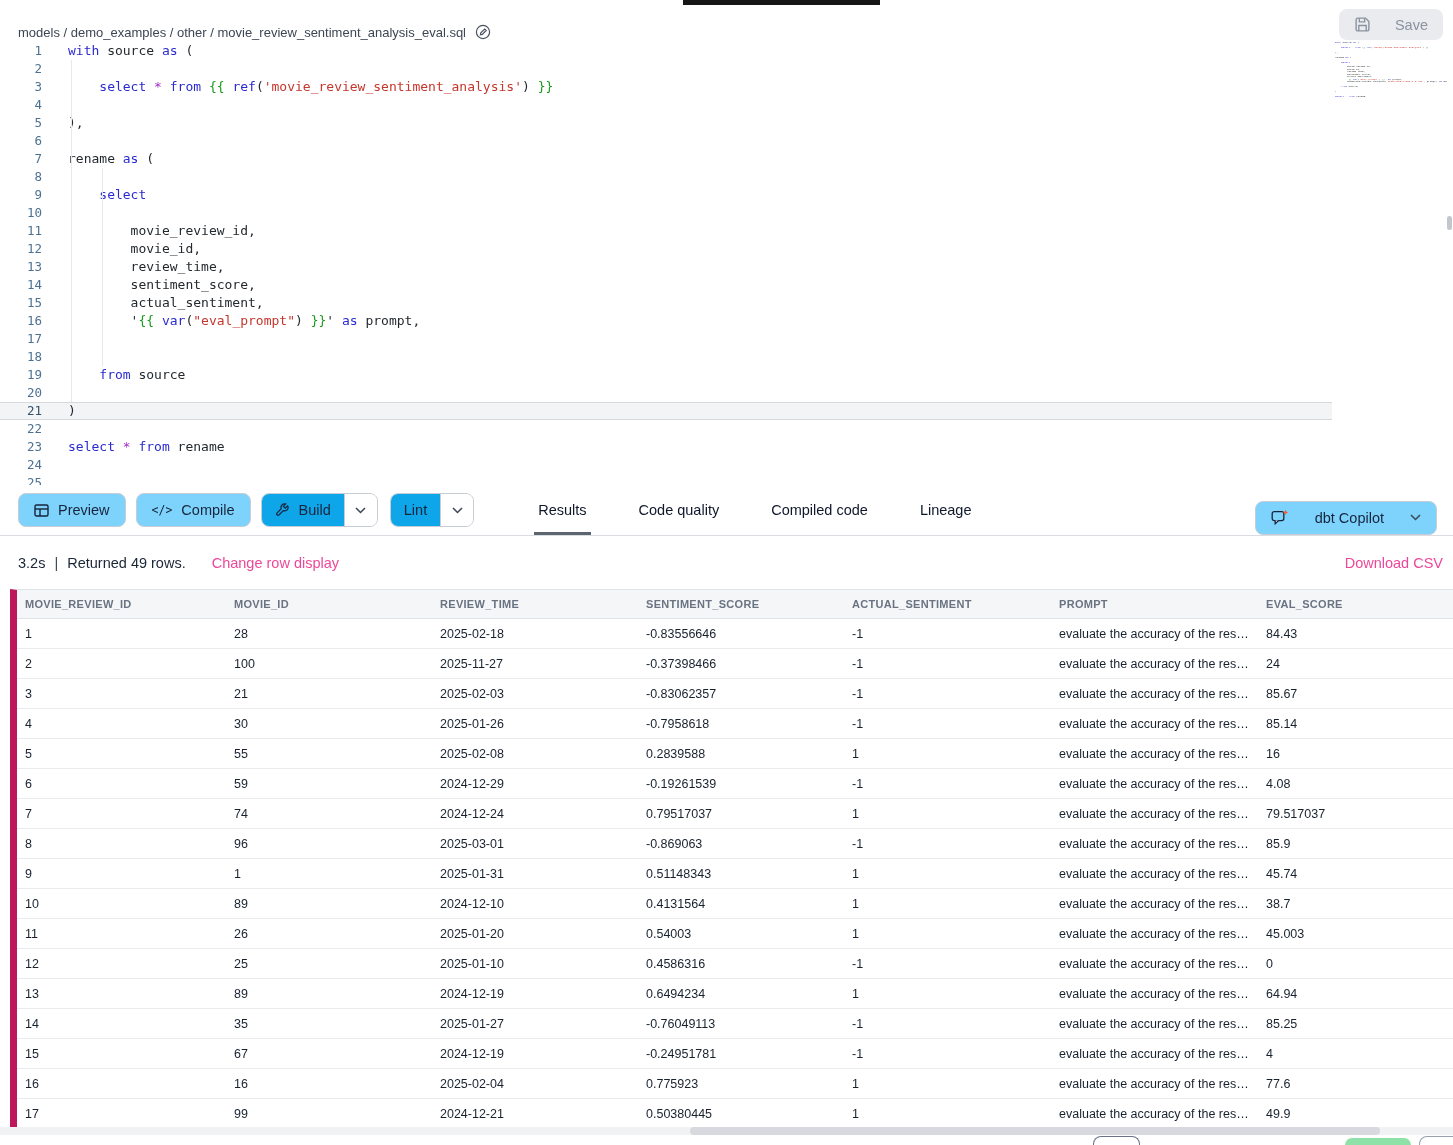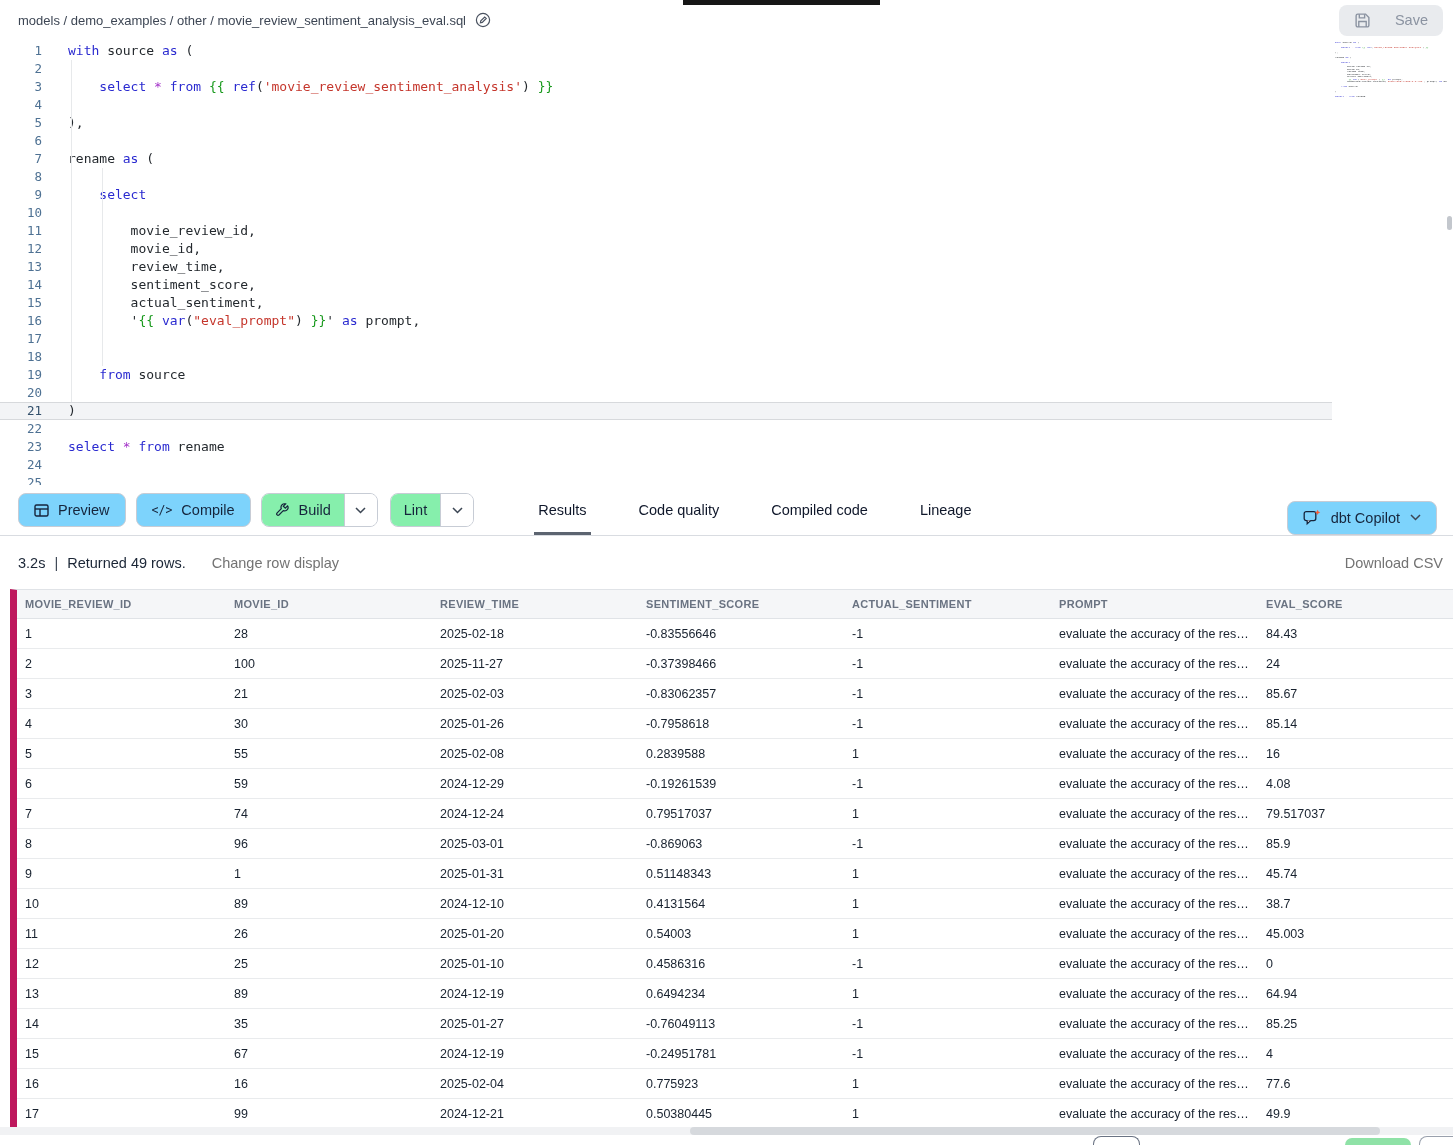--- a/index.html
+++ b/index.html
@@ -6,21 +6,21 @@
   html,body { margin:0; padding:0; }
   body {
     width:1453px; height:1145px; overflow:hidden; background:#fff;
     font-family:"Liberation Sans", sans-serif; position:relative; color:#1b2636;
   }
 
   
   .top-dark{position:absolute;left:683px;top:0;width:197px;height:5px;background:#161616;}
 
   
-  .topbar{height:40px;display:flex;align-items:center;justify-content:space-between;padding:0 10px 0 18px;}
+  .topbar{height:40px;display:flex;align-items:flex-end;justify-content:space-between;padding:0 10px 0 18px;}
   .breadcrumb{font-size:13px;color:#3d4654;display:flex;align-items:center;gap:9px;}
   .save-btn{display:flex;align-items:center;gap:24px;background:#e9ebee;border:none;border-radius:8px;
     height:31px;padding:0 15px;font-size:14.5px;color:#8b93a1;font-family:inherit;cursor:default;}
 
   
   .editor{position:relative;height:445px;background:#fff;}
   #code-lines{padding-top:2px;}
   .cl{display:flex;height:18px;line-height:18px;font-family:"DejaVu Sans Mono",monospace;font-size:13px;width:1332px;}
   .ln{width:42px;text-align:right;color:#4e7193;flex:none;font-size:12.5px;}
   .ct{white-space:pre;margin-left:26px;color:#24292e;}
@@ -32,32 +32,32 @@
   .g2{left:102px;top:128px;height:198px;}
   .minimap{position:absolute;top:2px;right:6px;width:112px;height:62px;overflow:hidden;background:#fff;}
   .mm-line{white-space:pre;font-family:"DejaVu Sans Mono",monospace;font-size:2.5px;line-height:2.45px;height:2.45px;overflow:hidden;}
   .editor-scroll-thumb{position:absolute;right:1px;top:176px;width:5px;height:14px;background:#c3c7cd;border-radius:3px;}
 
   
   .toolbar{height:51px;border-bottom:1px solid #d9dce1;display:flex;align-items:center;padding-left:18px;position:relative;background:#fff;}
   .btn{display:flex;align-items:center;gap:9px;border:1px solid #c7ccd5;border-radius:8px;background:#7dd3fc;
     height:34px;padding:0 15px;font-size:14.5px;color:#16253c;font-family:inherit;margin-right:10px;cursor:default;}
   .split{display:flex;align-items:stretch;border:1px solid #c7ccd5;border-radius:8px;margin-right:12px;overflow:hidden;height:34px;background:#fff;}
-  .split .main{display:flex;align-items:center;gap:9px;padding:0 13px;font-size:14.5px;color:#16253c;background:#86efac;border:none;font-family:inherit;cursor:default;}
+  .split .main{display:flex;align-items:center;gap:9px;padding:0 13px;font-size:14.5px;color:#16253c;background:#0ea5e9;border:none;font-family:inherit;cursor:default;}
   .split .caret{display:flex;align-items:center;justify-content:center;width:33px;border:none;border-left:1px solid #c7ccd5;background:#fff;cursor:default;}
   .code-ico{font-family:"DejaVu Sans Mono",monospace;font-size:11.5px;color:#16253c;}
   .tabs{display:flex;height:100%;align-items:center;margin-left:26px;}
   .tab{position:relative;height:100%;display:flex;align-items:center;padding:0 26px;font-size:14.5px;color:#0f172a;cursor:default;}
   .tab.active::after{content:"";position:absolute;left:22px;right:22px;bottom:0;height:3px;background:#5c6470;}
-  .copilot{margin-left:auto;margin-right:16px;gap:10px;margin-top:15px;}
+  .copilot{margin-left:auto;margin-right:16px;gap:26px;margin-top:15px;}
 
   
   .statusbar{height:53px;display:flex;align-items:center;padding:0 8px 0 18px;font-size:14.5px;color:#1b2636;}
   .statusbar .sep{margin:0 9px;color:#3c4654;}
-  .link{color:#737373;cursor:default;}
+  .link{color:#ec4899;cursor:default;}
   .change-link{margin-left:26px;}
   .dl-link{margin-left:auto;margin-right:2px;}
 
   
   .results{margin-left:10px;border-left:7px solid #be185d;border-top:1px solid #e0e3e7;}
   .thead,.tr{display:grid;grid-template-columns:209px 206px 206px 206px 207px 207px 1fr;align-items:center;}
   .thead{background:#f5f6f8;height:29px;border-bottom:1px solid #e0e3e7;}
   .th{padding-left:8px;font-size:11px;font-weight:700;color:#6a7382;letter-spacing:.3px;}
   .tr{height:30px;border-bottom:1px solid #e9ebed;background:#fff;}
   .td{padding-left:8px;font-size:12.5px;color:#18222f;white-space:nowrap;overflow:hidden;}

